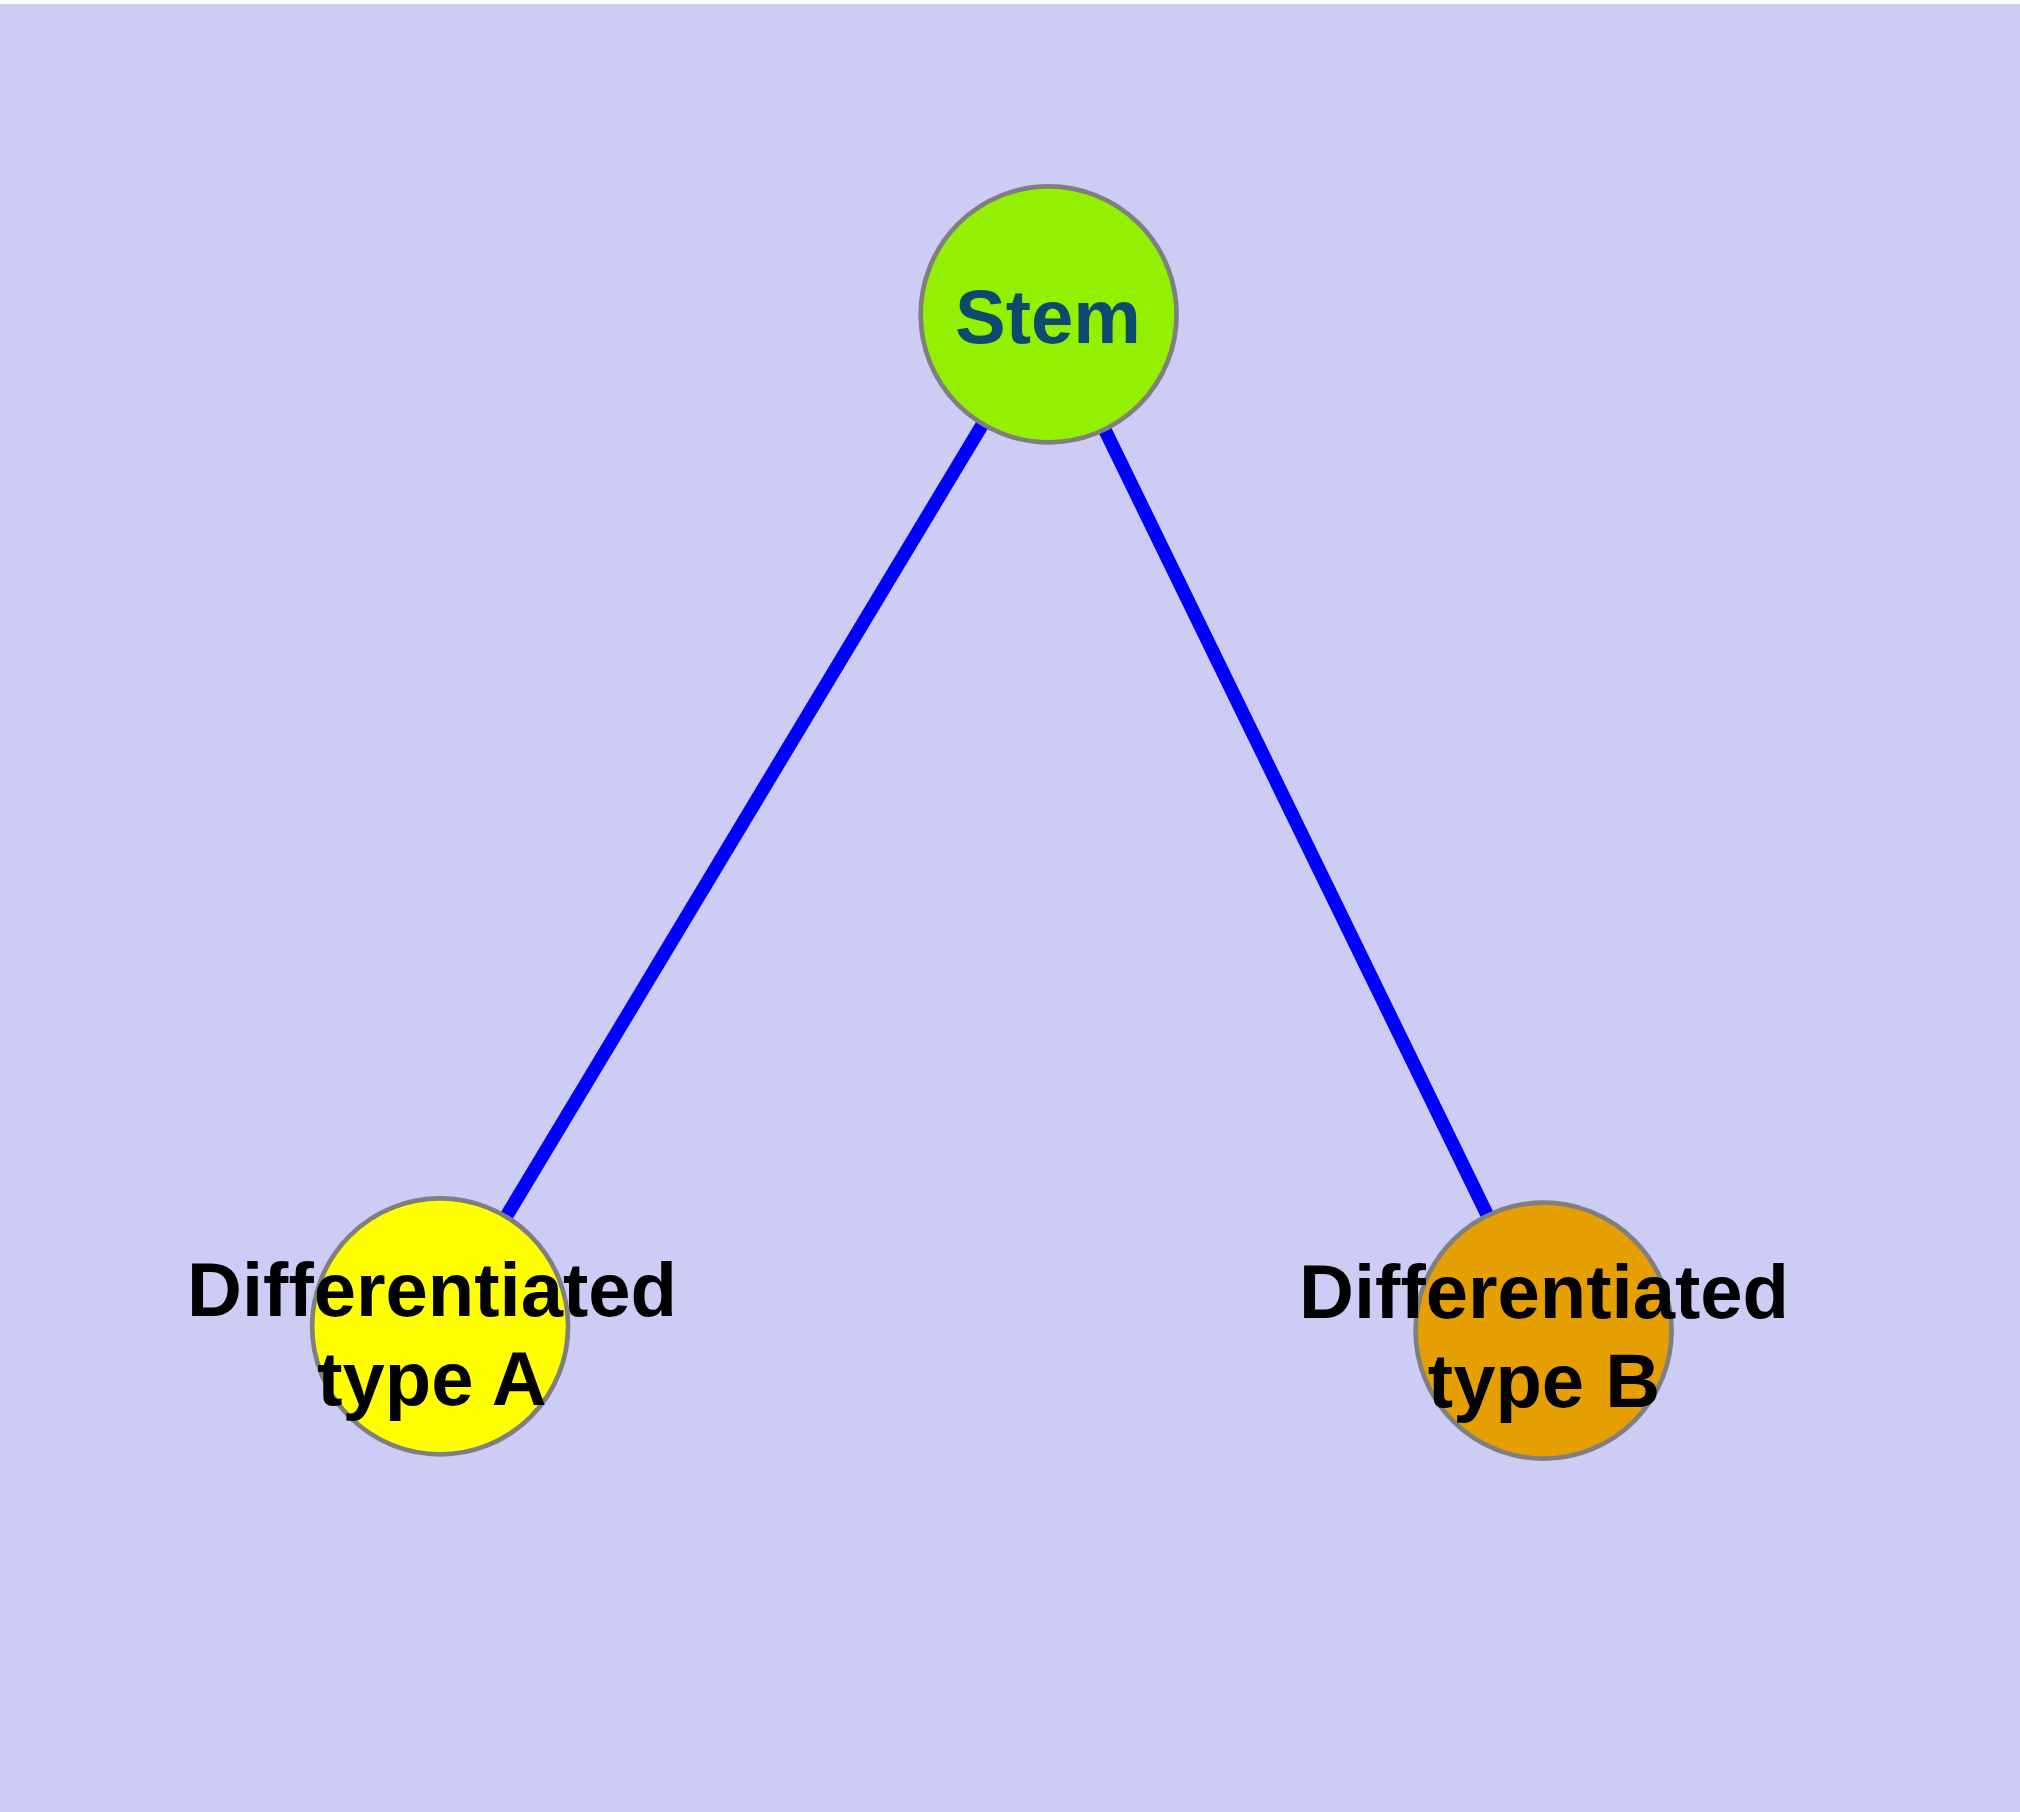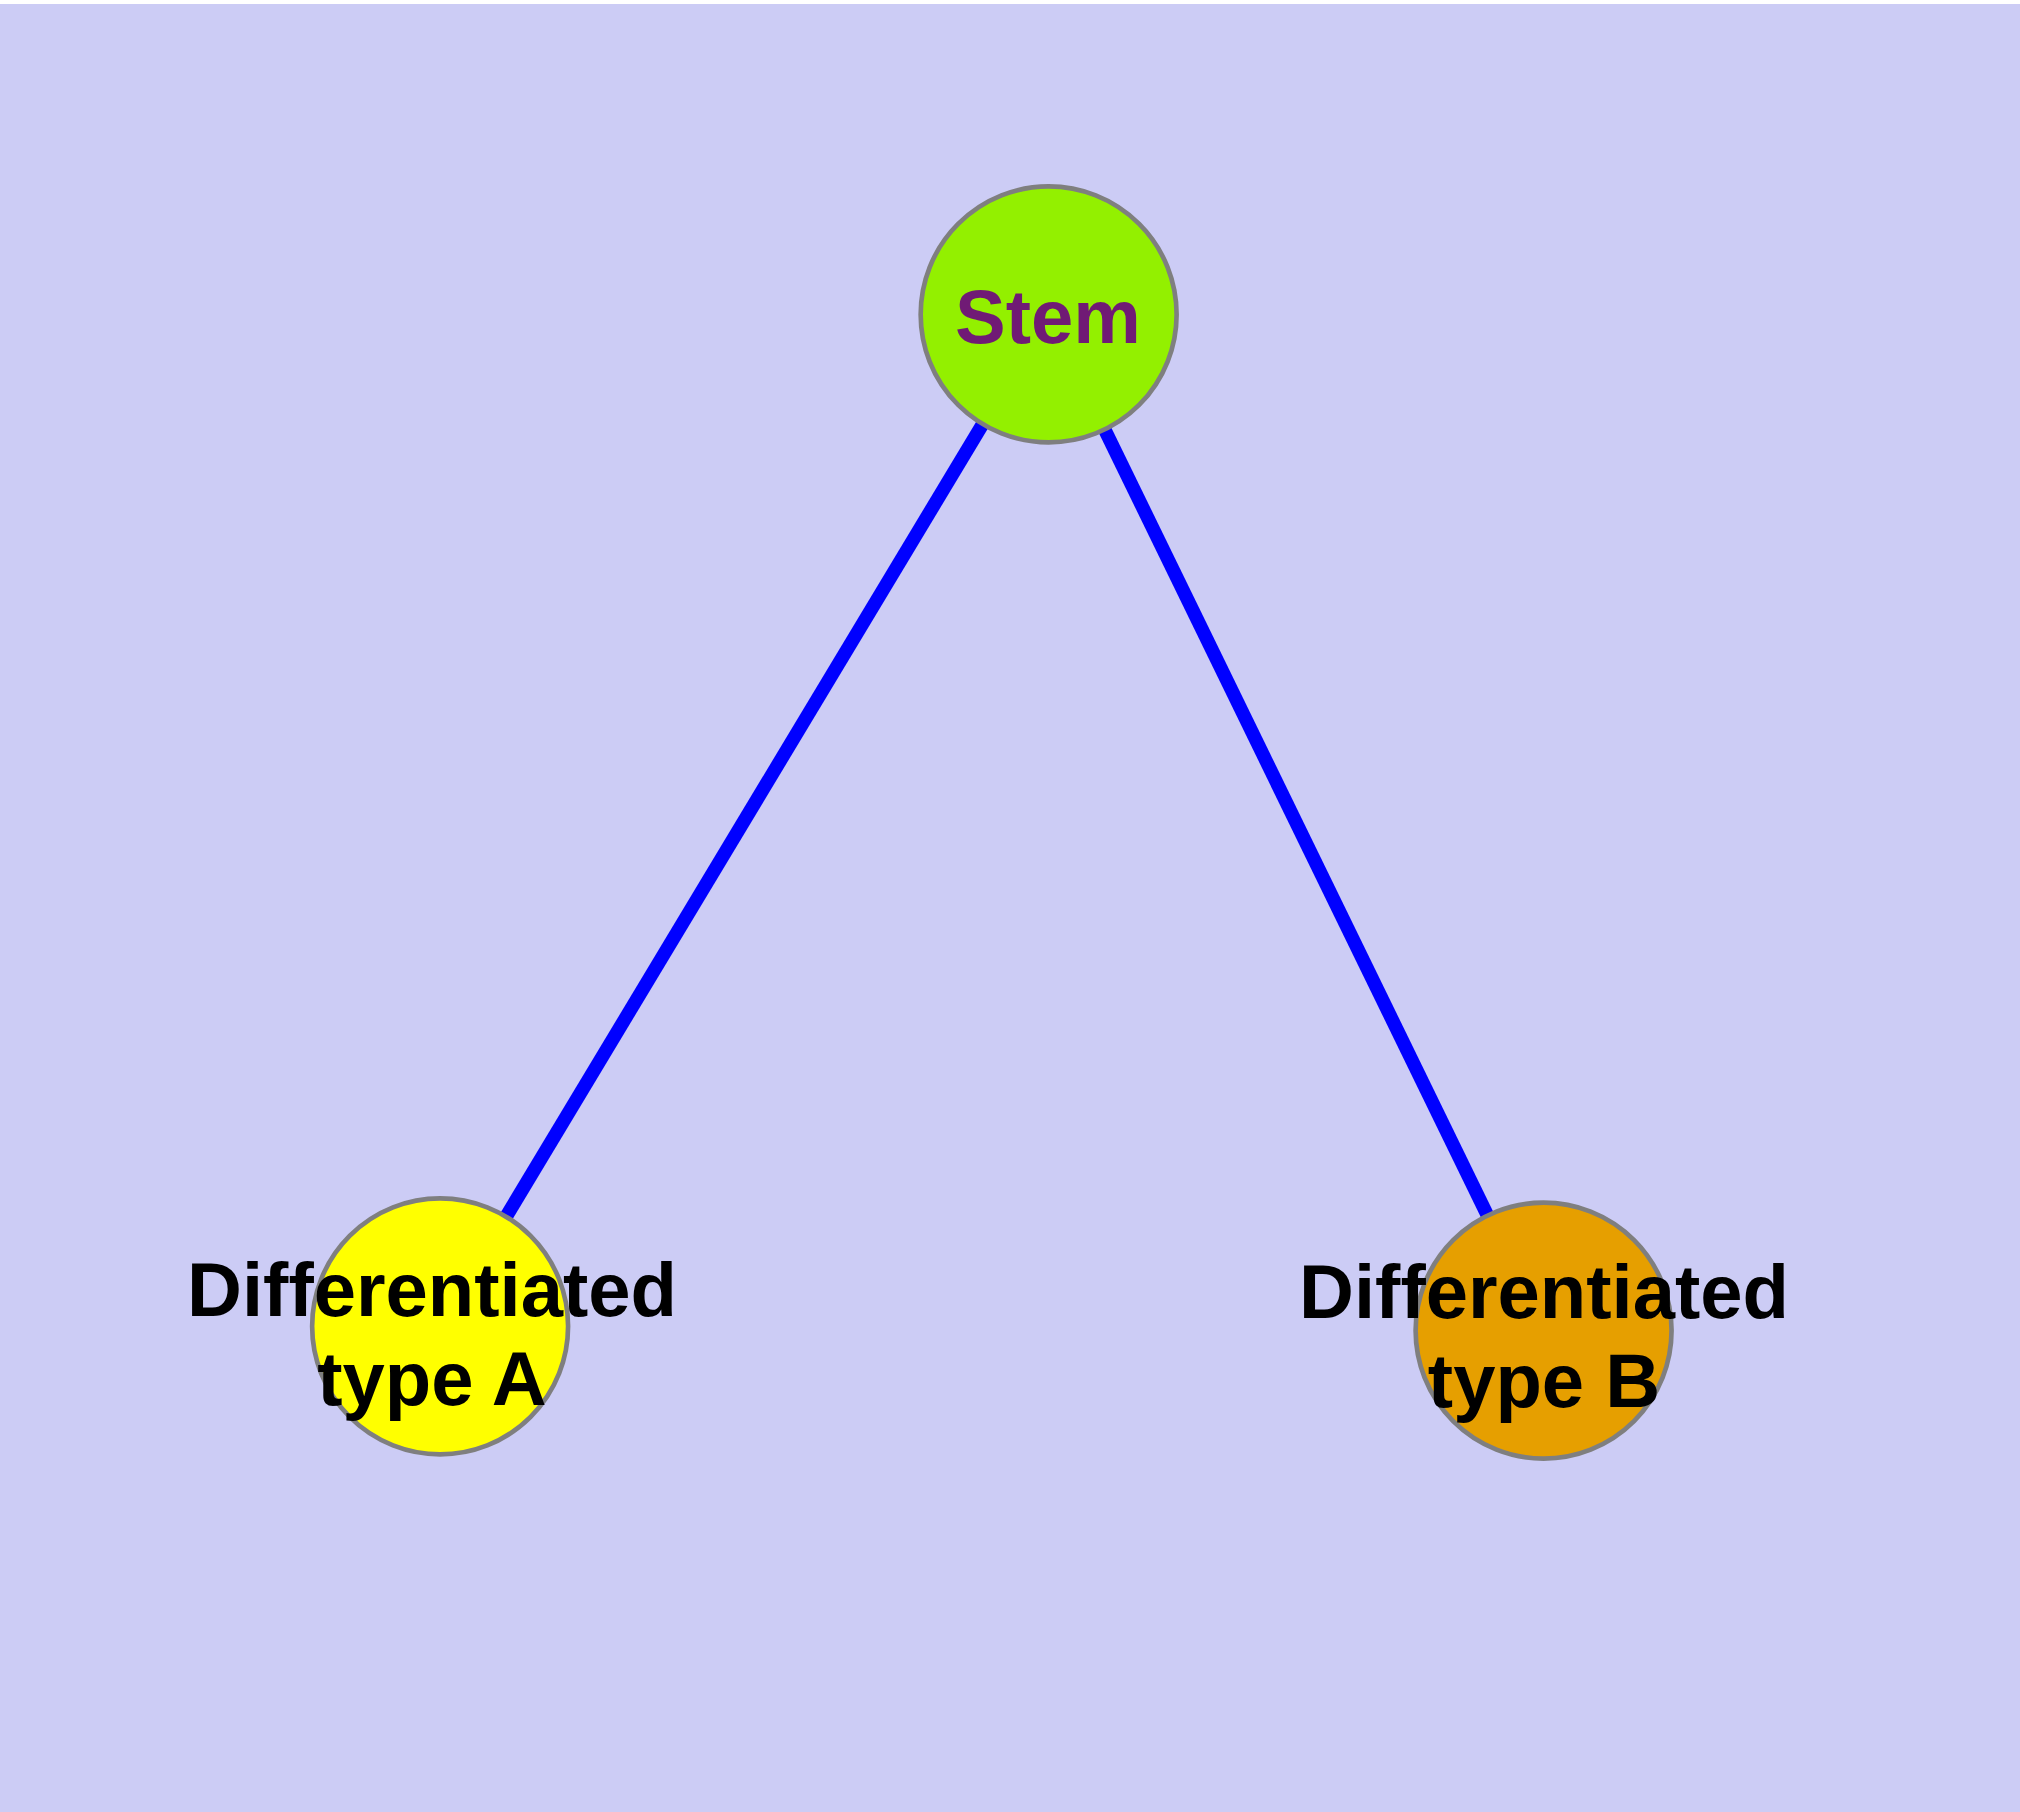--- a/index.html
+++ b/index.html
@@ -58,21 +58,21 @@
   <svg id="graph-svg" viewBox="0 0 2384 2138" xmlns="http://www.w3.org/2000/svg">
 
     <line x1="1237" y1="371" x2="519" y2="1565" stroke-width="16" stroke="#0000FF"></line>
     <line x1="1237" y1="371" x2="1821" y2="1570" stroke-width="16" stroke="#0000FF"></line>
 
     <circle cx="1237" cy="371" r="151" stroke-width="5.5" fill="#93F000" stroke="#7F7F7F"></circle>
     <circle cx="519" cy="1565" r="151" stroke-width="5.5" fill="#FFFF00" stroke="#7F7F7F"></circle>
     <circle cx="1821" cy="1570" r="151" stroke-width="5.5" fill="#E69F00" stroke="#7F7F7F"></circle>
   </svg>
 
-  <div class="node-label" id="label-stem" style="color: #701a75; text-align: center;">Stem</div>
+  <div class="node-label" id="label-stem" style="color: #0c4a6e; text-align: center;">Stem</div>
 
   <div class="node-label" id="label-typeA" style="color: rgb(0, 0, 0);">Differentiated
 type A</div>
 
   <div class="node-label" id="label-typeB" style="color: rgb(0, 0, 0);">Differentiated
 type B</div>
 
 </div>
 
 

